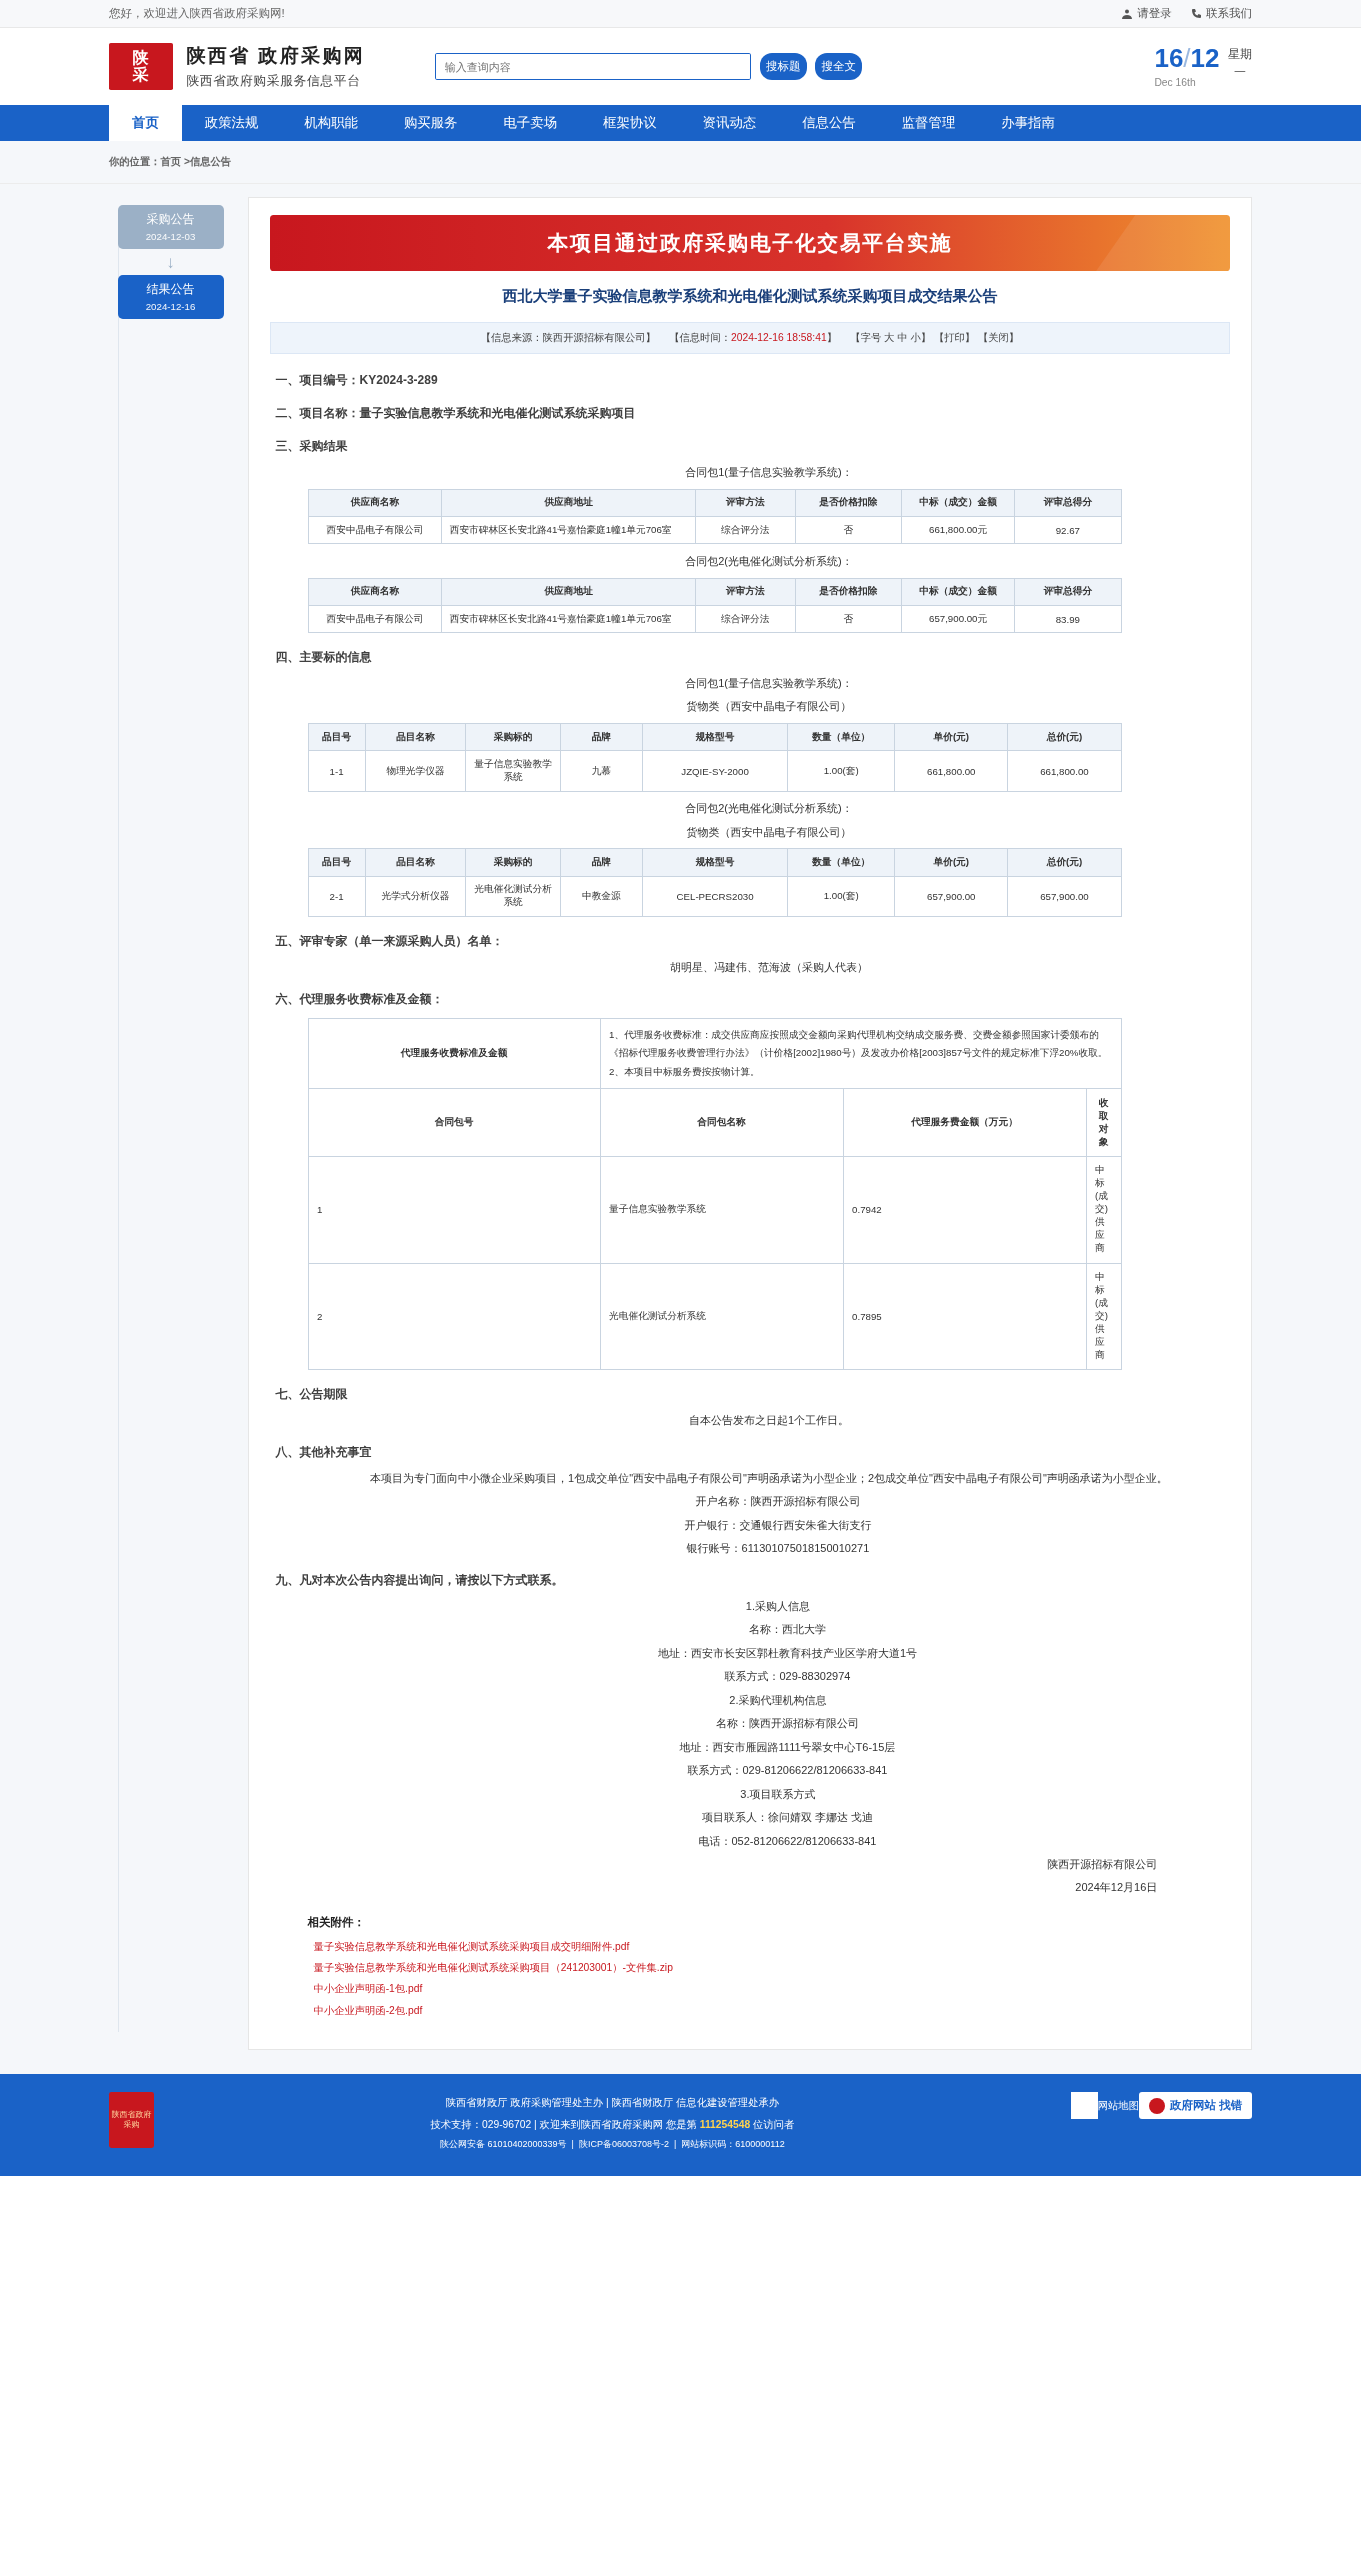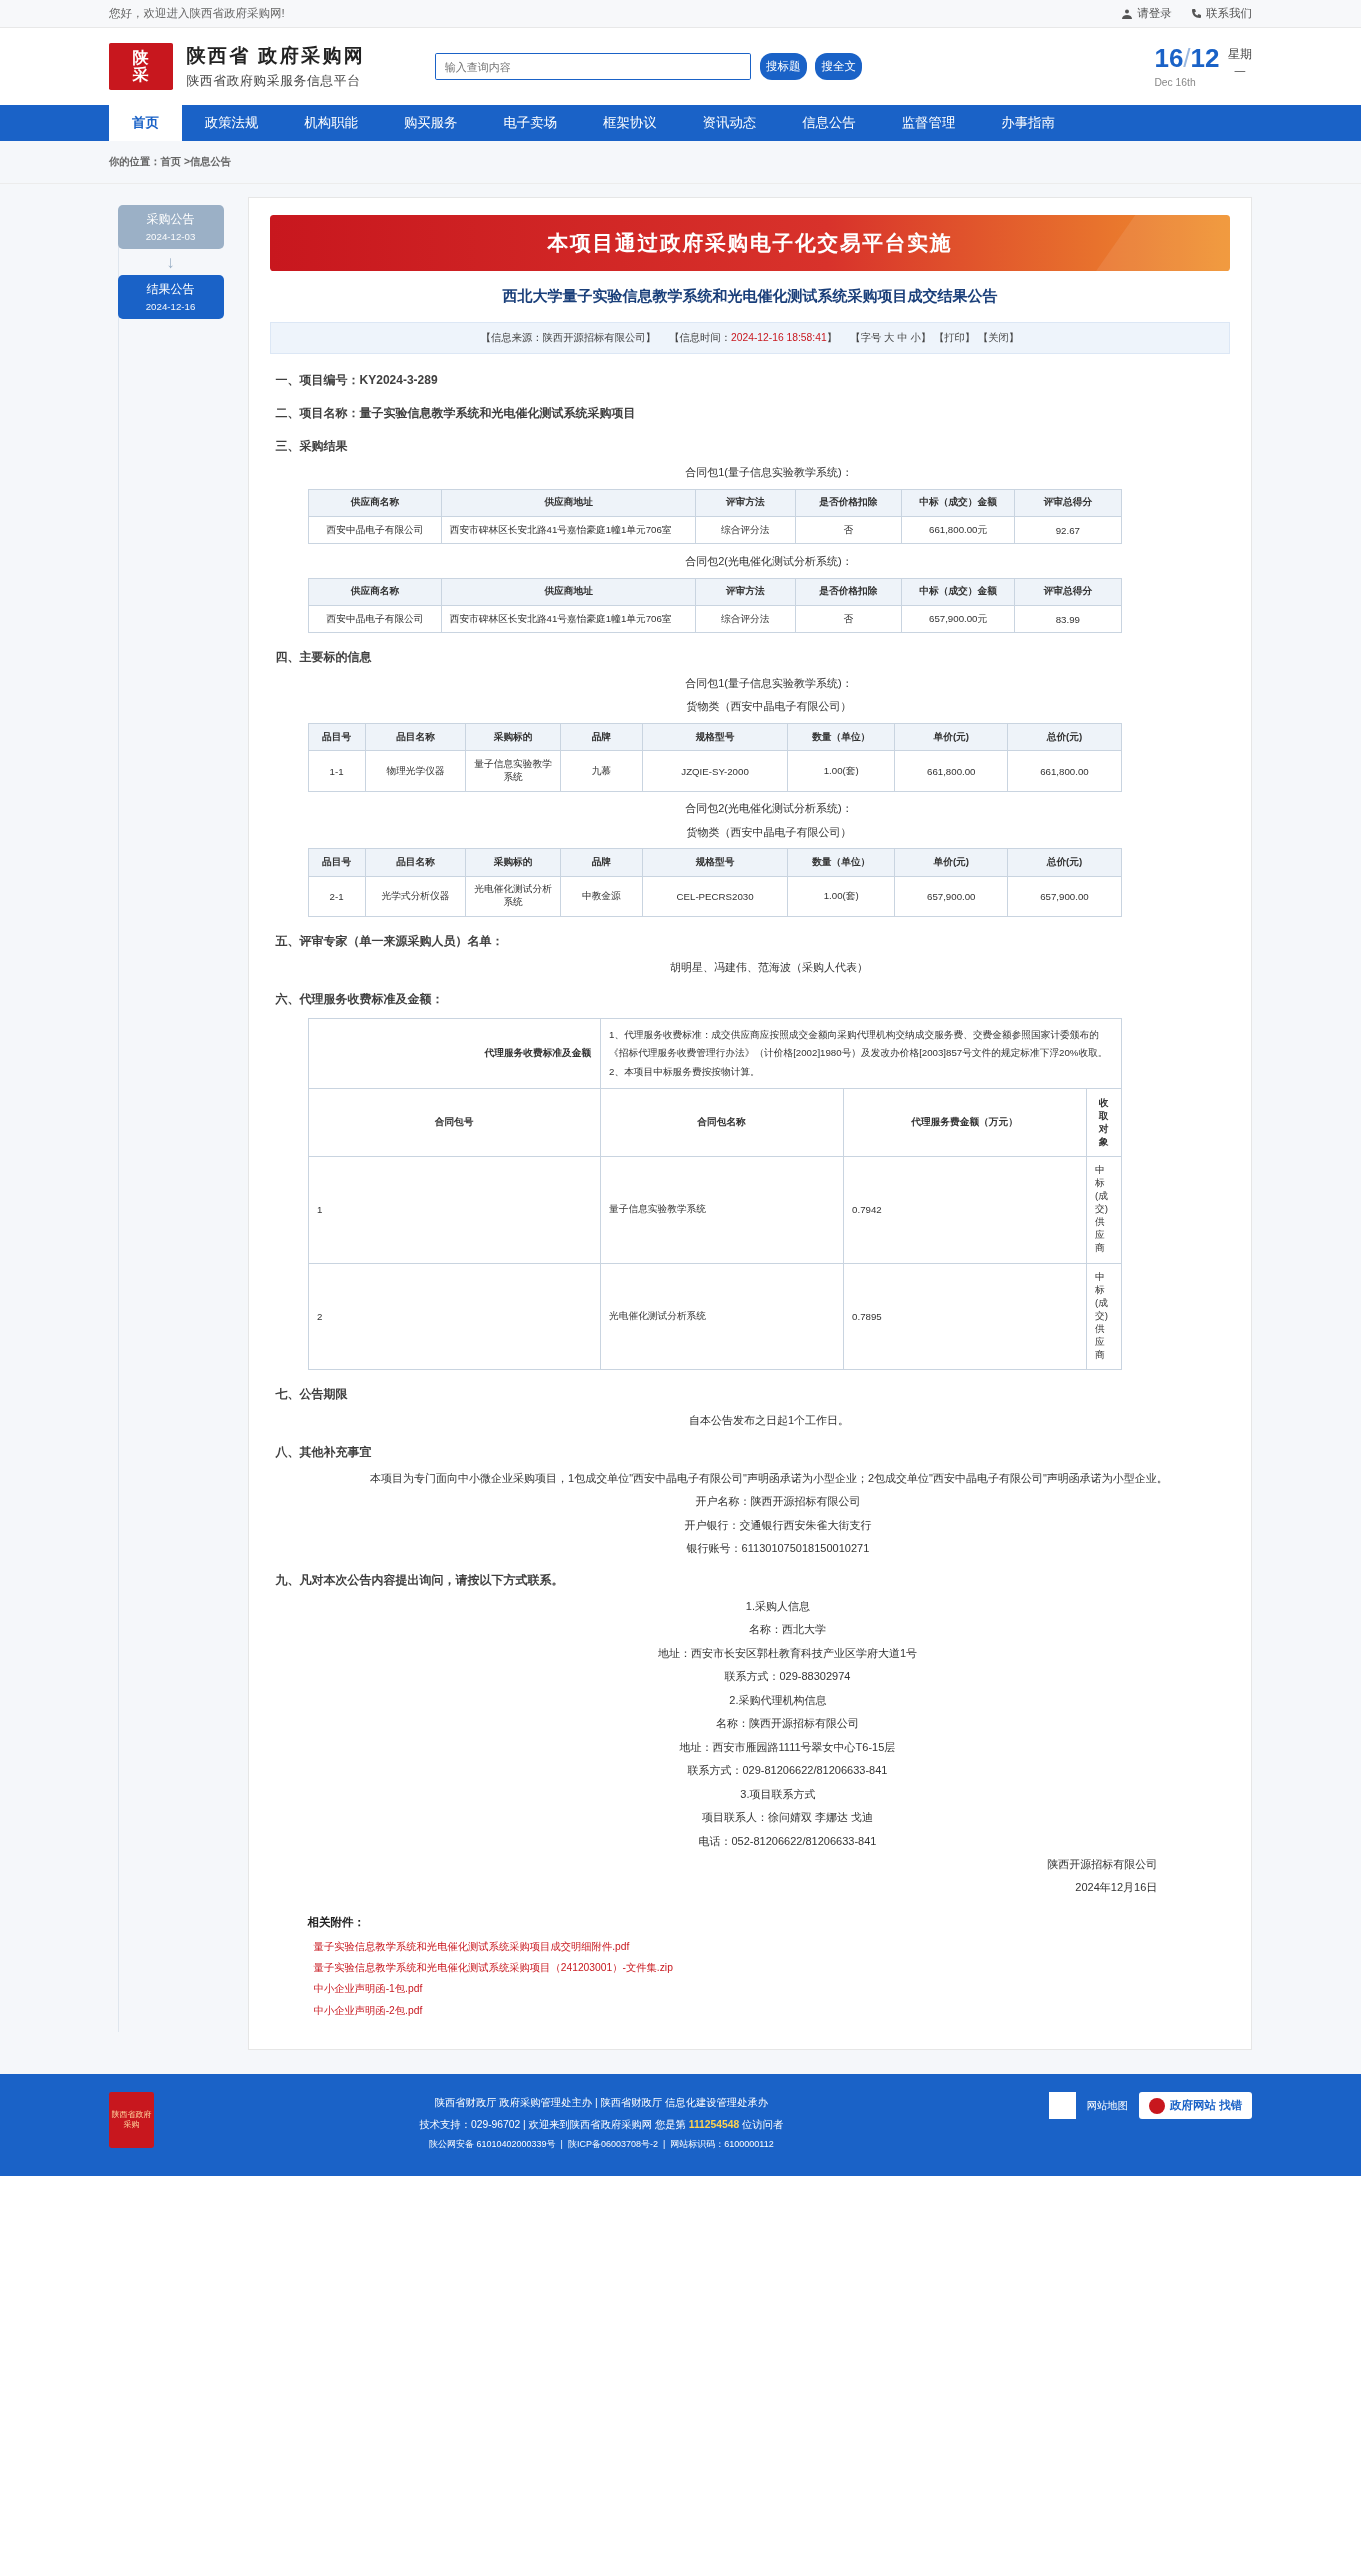--- a/index.html
+++ b/index.html
@@ -94,37 +94,37 @@
   .sec-h { font-size:12px; font-weight:bold; color:#404040; margin:16px 0 9.7px 6px;}
   .para { font-size:11px; color:#333; margin:8.5px 0 8.5px 38px;text-align:center; }
   .para.ind2 { margin-left:56px; }
   .para.ind3 { margin-left:75px; }
   table.tb { border-collapse:collapse; width:814px; margin:7.3px 0 9.7px 38px; font-size:9.7px;}
   table.tb th, table.tb td { border:0.6px solid #c9d4e0; padding:6.7px 4.9px; text-align:center; color:#333; }
   table.tb th { background:#eef3f9; font-weight:bold; }
   table.tb td.addr { text-align:left; padding-left:7.3px; }
   table.fee { border-collapse:collapse; width:814px; margin:7.3px 0 9.7px 38px; font-size:9.7px;}
   table.fee td,table.fee th { border:0.6px solid #c9d4e0; padding:7.3px 8.5px; color:#333; }
-  table.fee .lbl { width:292px; text-align:right; font-weight:bold; }
+  table.fee .lbl { width:292px; text-align:center; font-weight:bold; }
   table.fee .rules { line-height:1.9; text-align:left;}
   table.fee .ctr { }
   table.fee th { background:#fff; text-align:center; }
   .sign { text-align:right; font-size:11px; color:#333; margin:7.3px 73px 3.6px 0;}
   .attach-h { font-size:11.5px; font-weight:bold; color:#222; margin:20.7px 0 9.7px 38px;}
   .attach { font-size:10.3px; color:#c8171e; margin:7.3px 0 7.3px 44px; text-decoration:none; display:block;}
   .footer { background:#1a62c7; color:#fff; padding:18px 109px 22px 109px; font-size:10.3px;}
   .footer-inner { display:flex; align-items:flex-start; gap:24px;}
   .seal {
     width:45px;height:56px;background:#c8171e;border-radius:2.4px;display:flex;
     align-items:center;justify-content:center;color:#ffd9a0;font-size:8px;text-align:center;
     line-height:1.3;
   }
   .f-lines { flex:1; text-align:center; line-height:2.1;}
   .f-lines .hl { color:#ffd34d; font-weight:bold;}
-  .f-right { display:flex; align-items:center; gap:11px;}
+  .f-right { display:flex; align-items:center; }
   .qr { width:27px;height:27px;background:#fff;}
   .gov-badge{ background:#ffffff;color:#1a62c7;border-radius:3px;padding:5.5px 9.7px;display:flex;align-items:center;gap:5.5px;font-size:11.5px;font-weight:bold;}
   .gov-dot{width:16px;height:16px;background:#c8171e;border-radius:50%;}
   .small { font-size:9px; }
 </style>
 </head>
 <body>
 
 <div class="topbar">
   <span>您好，欢迎进入陕西省政府采购网!</span>

